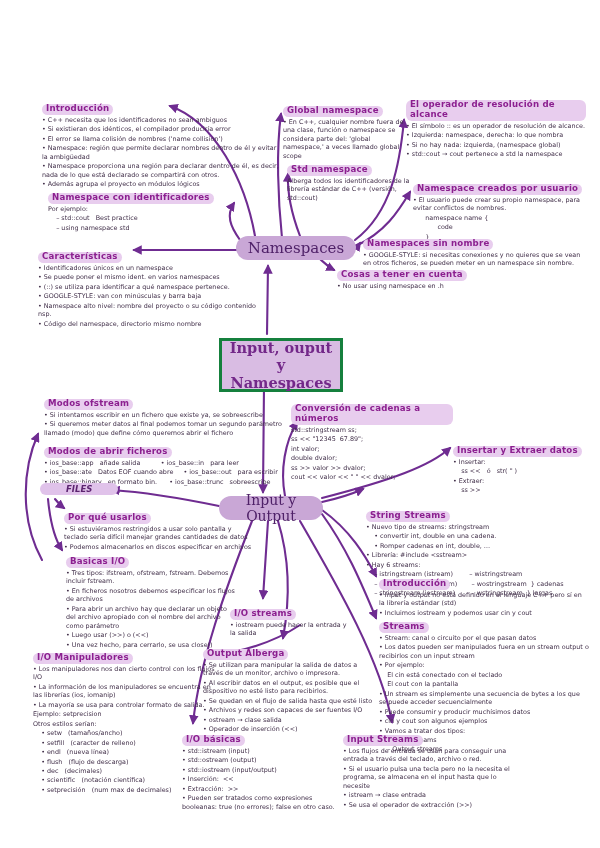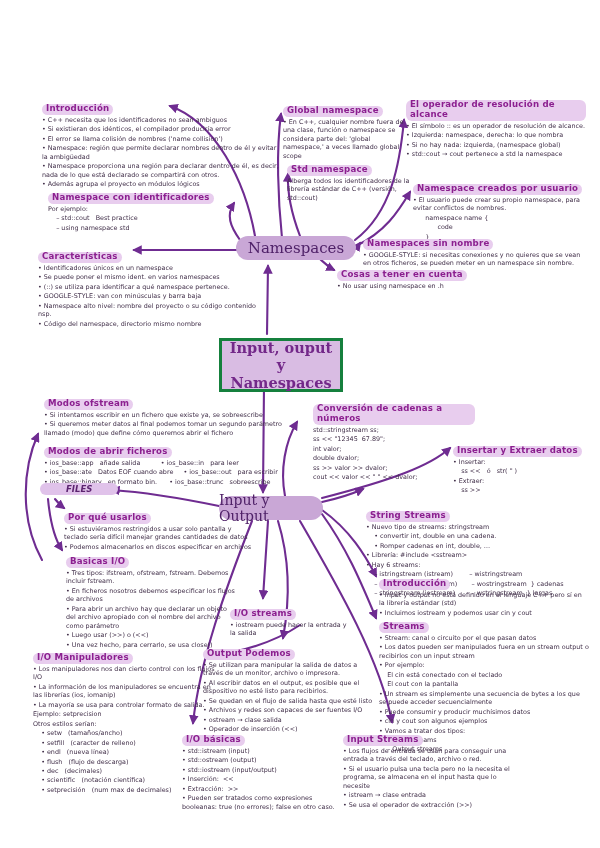--- a/index.html
+++ b/index.html
@@ -6,21 +6,21 @@
   .canvas{position:relative;width:600px;height:848px;background:#ffffff;overflow:hidden;
           font-family:"DejaVu Sans",sans-serif;}
   svg.arrows{position:absolute;left:0;top:0;z-index:1;}
   path.ar{fill:none;stroke:#6f2c91;stroke-width:2.1;stroke-linecap:round;}
   .block{position:absolute;z-index:2;}
   .h{display:inline-block;font-weight:bold;font-size:8.6px;color:#8b1f8f;background:#e8cdee;
      border-radius:6px;padding:0 4px 1px;line-height:1.15;letter-spacing:.2px;}
   .body{margin-top:1px;font-size:6.4px;line-height:1.32;color:#412f49;white-space:pre-wrap;}
   .ln{margin:0 0 1px;}
   .pill{position:absolute;z-index:3;background:#c9a7d6;border-radius:13px;display:flex;
-        align-items:center;justify-content:center;font-family:"DejaVu Serif",serif;color:#4f2168;}
+        align-items:center;justify-content:center;font-family:"DejaVu Serif",serif;color:#4f2168;text-align:center;}
   .box{position:absolute;z-index:3;border:3px solid #15803d;background:#d9bce3;color:#732889;
        font-family:"DejaVu Serif",serif;font-weight:bold;font-size:14.5px;text-align:center;
        display:flex;align-items:center;justify-content:center;line-height:1.2;padding:2px;}
   .fpill{position:absolute;z-index:3;background:#e0c2ea;border-radius:9px;color:#5c2370;
          font-weight:bold;font-style:italic;font-size:8.5px;padding:1px 26px;}
 </style>
 </head>
 <body>
 
 <div class="canvas">
@@ -129,21 +129,21 @@
     <div class="body"><div class="ln">• Tres tipos: ifstream, ofstream, fstream. Debemos incluir fstream.</div><div class="ln">• En ficheros nosotros debemos especificar los flujos de archivos</div><div class="ln">• Para abrir un archivo hay que declarar un objeto del archivo apropiado con el nombre del archivo como parámetro</div><div class="ln">• Luego usar (&gt;&gt;) o (&lt;&lt;)</div><div class="ln">• Una vez hecho, para cerrarlo, se usa close()</div></div>
   </div>
 
   <div class="block" style="left:33px;top:645px;width:182px">
     <div class="h">I/O Manipuladores</div>
     <div class="body"><div class="ln">• Los manipuladores nos dan cierto control con los flujos I/O</div><div class="ln">• La información de los manipuladores se encuentra en las librerías (ios, iomanip)</div><div class="ln">• La mayoría se usa para controlar formato de salida.</div><div class="ln">Ejemplo: setprecision</div><div class="ln">Otros estilos serían:</div><div class="ln">    • setw   (tamaños/ancho)</div><div class="ln">    • setfill   (caracter de relleno)</div><div class="ln">    • endl   (nueva línea)</div><div class="ln">    • flush   (flujo de descarga)</div><div class="ln">    • dec   (decimales)</div><div class="ln">    • scientific   (notación científica)</div><div class="ln">    • setprecisión   (num max de decimales)</div></div>
   </div>
 
   <div class="pill" style="left:219px;top:496px;width:104px;height:24px;font-size:14px">Input y Output</div>
 
-  <div class="block" style="left:313px;top:404px;width:162px">
+  <div class="block" style="left:291px;top:404px;width:162px">
     <div class="h">Conversión de cadenas a números</div>
     <div class="body"><div class="ln">std::stringstream ss;</div><div class="ln">ss &lt;&lt; "12345  67.89";</div><div class="ln">int valor;</div><div class="ln">double dvalor;</div><div class="ln">ss &gt;&gt; valor &gt;&gt; dvalor;</div><div class="ln">cout &lt;&lt; valor &lt;&lt; " " &lt;&lt; dvalor;</div></div>
   </div>
 
   <div class="block" style="left:453px;top:438px;width:134px">
     <div class="h">Insertar y Extraer datos</div>
     <div class="body"><div class="ln">• Insertar:</div><div class="ln">    ss &lt;&lt;   ó   str( " )</div><div class="ln">• Extraer:</div><div class="ln">    ss &gt;&gt;</div></div>
   </div>
 
   <div class="block" style="left:366px;top:503px;width:224px">
@@ -160,21 +160,21 @@
     <div class="h">Streams</div>
     <div class="body"><div class="ln">• Stream: canal o circuito por el que pasan datos</div><div class="ln">• Los datos pueden ser manipulados fuera en un stream output o recibirlos con un input stream</div><div class="ln">• Por ejemplo:</div><div class="ln">    El cin está conectado con el teclado</div><div class="ln">    El cout con la pantalla</div><div class="ln">• Un stream es simplemente una secuencia de bytes a los que se puede acceder secuencialmente</div><div class="ln">• Puede consumir y producir muchísimos datos</div><div class="ln">• cin y cout son algunos ejemplos</div><div class="ln">• Vamos a tratar dos tipos:</div><div class="ln">    – Input streams</div><div class="ln">    – Output streams</div></div>
   </div>
 
   <div class="block" style="left:230px;top:601px;width:122px">
     <div class="h">I/O streams</div>
     <div class="body"><div class="ln">• iostream puede hacer la entrada y la salida</div></div>
   </div>
 
   <div class="block" style="left:203px;top:641px;width:174px">
-    <div class="h">Output Podemos</div>
+    <div class="h">Output Alberga</div>
     <div class="body"><div class="ln">• Se utilizan para manipular la salida de datos a través de un monitor, archivo o impresora.</div><div class="ln">• Al escribir datos en el output, es posible que el dispositivo no esté listo para recibirlos.</div><div class="ln">• Se quedan en el flujo de salida hasta que esté listo</div><div class="ln">• Archivos y redes son capaces de ser fuentes I/O</div><div class="ln">• ostream → clase salida</div><div class="ln">• Operador de inserción (&lt;&lt;)</div></div>
   </div>
 
   <div class="block" style="left:182px;top:727px;width:156px">
     <div class="h">I/O básicas</div>
     <div class="body"><div class="ln">• std::istream (input)</div><div class="ln">• std::ostream (output)</div><div class="ln">• std::iostream (input/output)</div><div class="ln">• Inserción:  &lt;&lt;</div><div class="ln">• Extracción:  &gt;&gt;</div><div class="ln">• Pueden ser tratados como expresiones booleanas: true (no errores); false en otro caso.</div></div>
   </div>
 
   <div class="block" style="left:343px;top:727px;width:170px">
     <div class="h">Input Streams</div>

